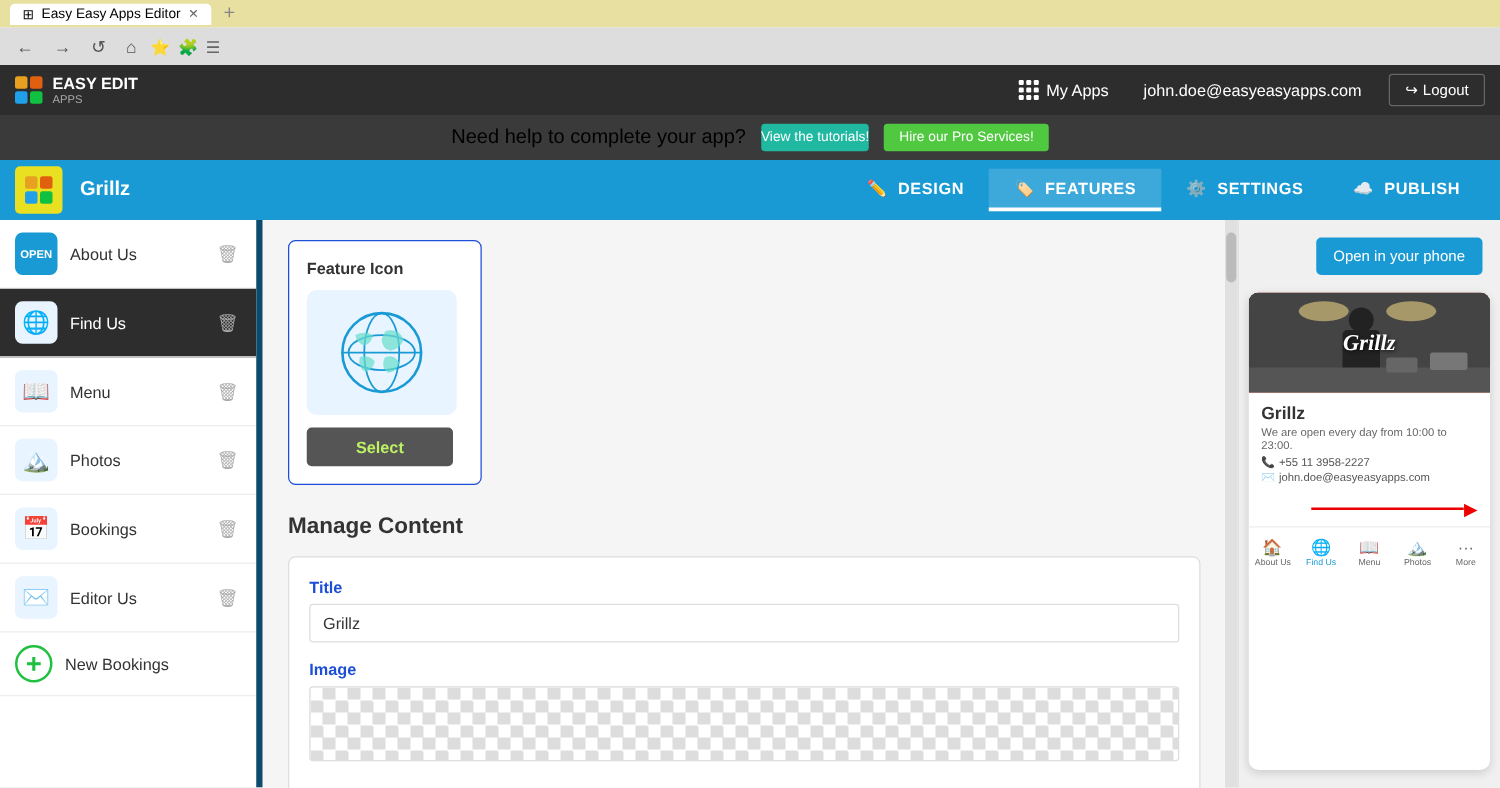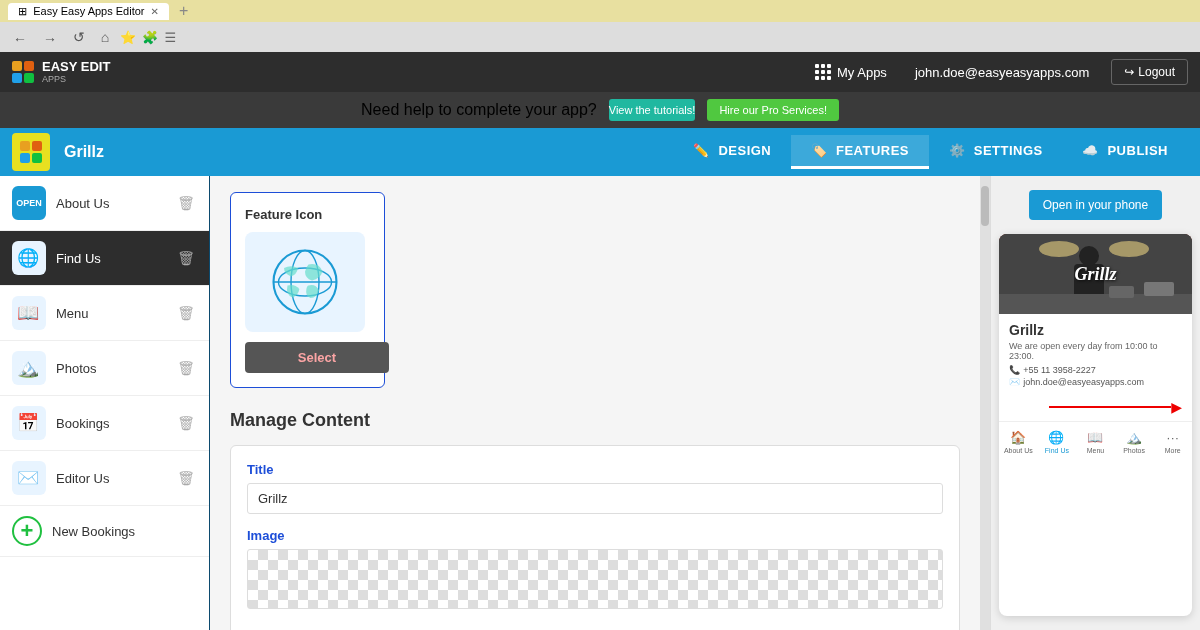--- a/index.html
+++ b/index.html
@@ -40,51 +40,51 @@
     .app-logo-btn { background: #e8e020; width: 38px; height: 38px; border-radius: 4px; display: flex; align-items: center; justify-content: center; margin-right: 14px; cursor: pointer; }
     .app-logo-inner { display: grid; grid-template-columns: 1fr 1fr; gap: 2px; width: 22px; height: 22px; }
     .app-name { color: white; font-size: 16px; font-weight: bold; flex: 1; }
     .nav-tab { color: white; padding: 8px 20px; font-size: 13px; font-weight: bold; cursor: pointer; border: none; background: none; display: flex; align-items: center; gap: 8px; letter-spacing: 0.5px; border-bottom: 3px solid transparent; }
     .nav-tab.active { background: rgba(255,255,255,0.15); border-bottom: 3px solid white; }
 
     
     .main-content { display: flex; height: calc(630px - 22px - 30px - 40px - 36px - 48px); }
 
     
-    .sidebar { width: 210px; background: white; border-right: 1px solid #0c4a6e; overflow-y: auto; }
+    .sidebar { width: 210px; background: white; border-right: 5px solid #0c4a6e; overflow-y: auto; }
     .sidebar-item { display: flex; align-items: center; padding: 10px 12px; border-bottom: 1px solid #eee; cursor: pointer; gap: 10px; min-height: 48px; }
     .sidebar-item.active { background: #2d2d2d; }
     .sidebar-item.active .item-label { color: white; }
     .item-icon { width: 34px; height: 34px; border-radius: 6px; display: flex; align-items: center; justify-content: center; flex-shrink: 0; font-size: 16px; }
     .item-icon.open { background: #1a9ad4; color: white; font-size: 9px; font-weight: bold; border: 2px solid #1a9ad4; }
     .item-icon.globe { background: #e8f4ff; color: #1a9ad4; font-size: 18px; }
     .item-icon.book { background: #e8f4ff; color: #1a9ad4; font-size: 18px; }
     .item-icon.photo { background: #e8f4ff; color: #1a9ad4; font-size: 18px; }
     .item-icon.calendar { background: #e8f4ff; color: #1a9ad4; font-size: 18px; }
     .item-icon.mail { background: #e8f4ff; color: #1a9ad4; font-size: 18px; }
     .item-label { font-size: 13px; color: #333; flex: 1; font-weight: 500; }
     .delete-btn { color: #aaa; font-size: 14px; cursor: pointer; padding: 2px; }
 
     
     .editor-area { flex: 1; background: #f5f5f5; padding: 16px 20px; overflow-y: auto; }
     .feature-icon-section { background: white; border: 1px solid #1d4ed8; border-radius: 6px; padding: 14px; display: inline-block; margin-bottom: 18px; width: 155px; }
     .feature-icon-label { font-size: 13px; color: #333; font-weight: bold; margin-bottom: 10px; }
     .icon-preview { background: #e8f4ff; border-radius: 8px; width: 120px; height: 100px; display: flex; align-items: center; justify-content: center; margin-bottom: 10px; }
     .globe-svg { width: 70px; height: 70px; }
-    .select-btn { background: #555; color: #fca5a5; border: none; border-radius: 4px; padding: 8px 0; width: 144px; font-size: 13px; cursor: pointer; font-weight: bold; }
+    .select-btn { background: #555; color: #bef264; border: none; border-radius: 4px; padding: 8px 0; width: 117px; font-size: 13px; cursor: pointer; font-weight: bold; }
     .manage-content-title { font-size: 18px; color: #333; font-weight: bold; margin-bottom: 14px; margin-top: 4px; }
     .content-form { background: white; border-radius: 6px; padding: 16px; border: 1px solid #ddd; }
     .form-label { font-size: 13px; color: #1d4ed8; font-weight: bold; margin-bottom: 6px; }
     .form-input { width: 100%; border: 1px solid #ddd; border-radius: 3px; padding: 7px 10px; font-size: 13px; color: #333; }
     .form-section { margin-bottom: 14px; }
     .image-preview { width: 100%; height: 60px; background: repeating-conic-gradient(#ddd 0% 25%, white 0% 50%) 0 0/20px 20px; border: 1px solid #ddd; border-radius: 3px; }
 
     
     .preview-panel { width: 210px; background: #f0f0f0; border-left: 1px solid #ddd; display: flex; flex-direction: column; }
-    .preview-header { padding: 14px; display: flex; justify-content: center; }
+    .preview-header { padding: 14px; display: flex; justify-content: flex-end; }
     .open-phone-btn { background: #1a9ad4; color: white; border: none; border-radius: 4px; padding: 8px 14px; font-size: 12px; cursor: pointer; }
     .phone-mockup { flex: 1; background: white; margin: 0 8px; border-radius: 8px; overflow: hidden; box-shadow: 0 2px 8px rgba(0,0,0,0.15); }
     .phone-header-img { width: 100%; height: 80px; background: #c0392b; display: flex; align-items: center; justify-content: center; position: relative; overflow: hidden; }
     .phone-header-text { color: white; font-size: 18px; font-weight: bold; font-style: italic; z-index: 2; position: relative; }
     .kitchen-bg { position: absolute; top: 0; left: 0; right: 0; bottom: 0; background: linear-gradient(rgba(0,0,0,0.3), rgba(0,0,0,0.3)), #555; display: flex; align-items: center; justify-content: center; }
     .phone-content { padding: 8px 10px; }
     .phone-app-name { font-size: 14px; font-weight: bold; color: #333; margin-bottom: 3px; }
     .phone-desc { font-size: 9px; color: #666; margin-bottom: 4px; }
     .phone-contact { font-size: 9px; color: #555; display: flex; align-items: center; gap: 3px; margin-bottom: 2px; }
     .phone-nav-bar { background: white; border-top: 1px solid #eee; display: flex; align-items: center; height: 40px; margin-top: 4px; }

